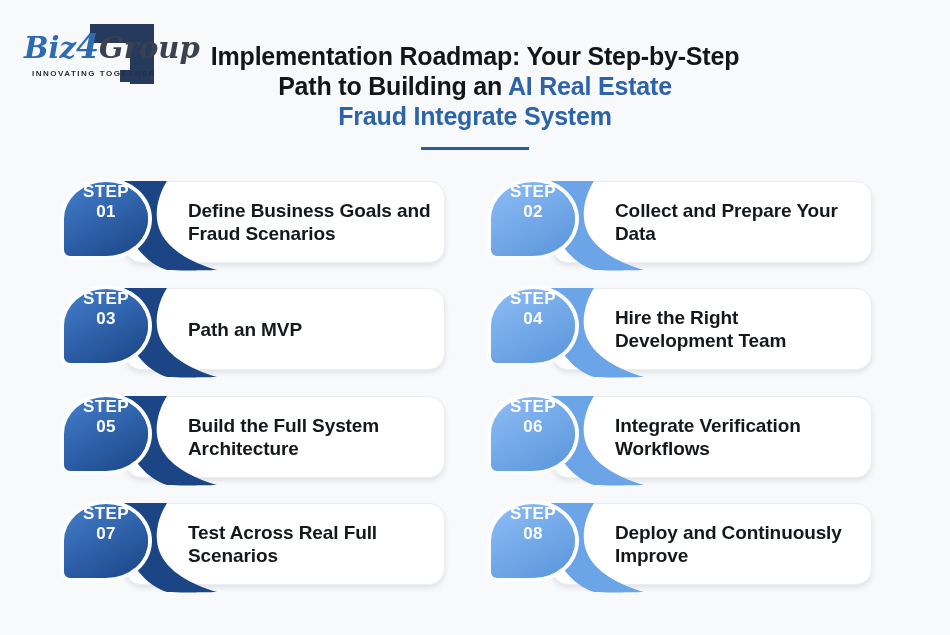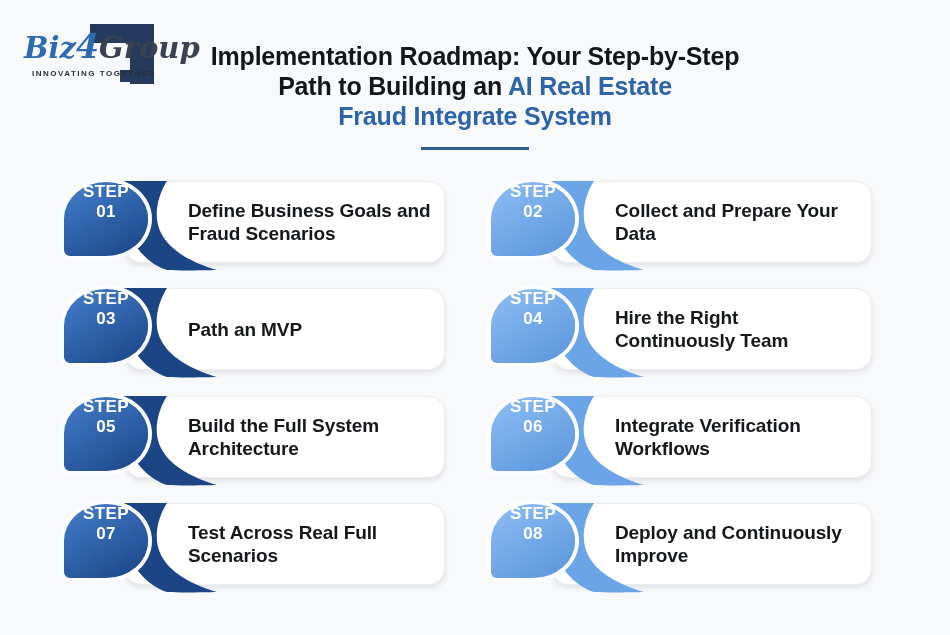--- a/index.html
+++ b/index.html
@@ -118,21 +118,21 @@
     <div class="badge">
       <div class="badge-text">
           <div>STEP</div>
           <div>03</div>
         </div>
     </div>
   </div>
 
   <div class="card even" style="left:490px;top:288px;">
     <div class="bar">
-      <div class="bar-text">Hire the Right Continuously Team</div>
+      <div class="bar-text">Hire the Right Development Team</div>
     </div>
     <svg class="ribbon" viewBox="0 0 200 92">
       <path d="M 56 0 L 104 0 C 94 16 90 36 98 52 C 106 68 126 81 154 89 C 154 89 120 90 104 89 C 84 83 66 62 60 36 C 57 24 56 12 56 0 Z"></path>
     </svg>
     <div class="badge">
       <div class="badge-text">
           <div>STEP</div>
           <div>04</div>
         </div>
     </div>

